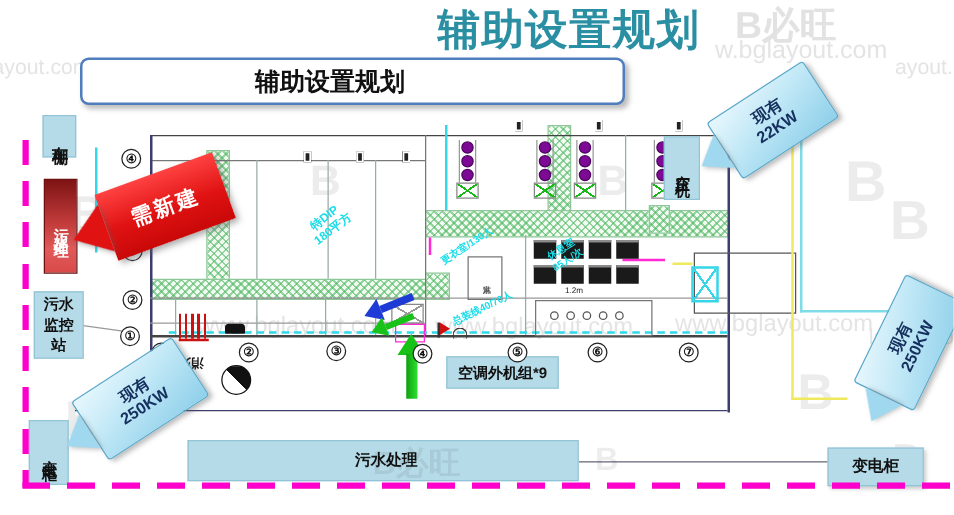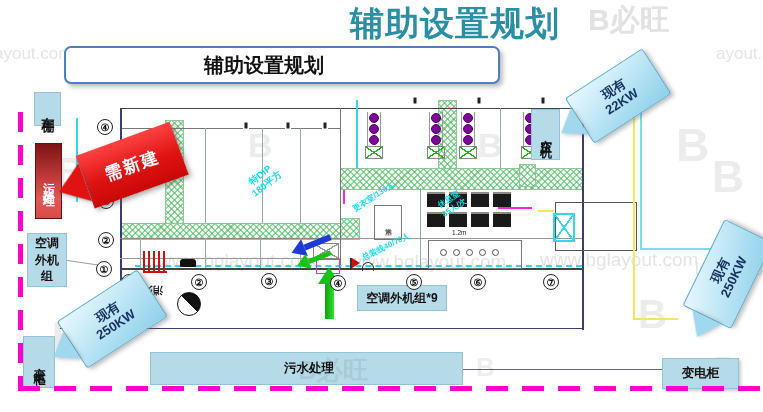--- a/index.html
+++ b/index.html
@@ -79,20 +79,21 @@
            background:conic-gradient(from 315deg,#111 0 50%,#fff 50%);z-index:6;}
 </style>
 </head>
 <body>
 
 <div id="stage">
 
   <span class="wm" style="left:-6px;top:44px;">ayout.com</span>
   <span class="wm" style="left:97px;top:44px;">www.bglayout.com</span>
   <span class="wm" style="left:243px;top:44px;">www.bglayout.com</span>
+  <span class="wm" style="left:572px;top:29px;font-size:20px;">w.bglayout.com</span>
   <span class="wm" style="left:716px;top:44px;">ayout.co</span>
   <span class="wm" style="left:158px;top:250px;font-size:19px;">www.bglayout.com</span>
   <span class="wm" style="left:348px;top:251px;font-size:19px;">www.bglayout.com</span>
   <span class="wm" style="left:540px;top:249px;font-size:19px;">www.bglayout.com</span>
   <span class="wm" style="left:695px;top:260px;">layout.co</span>
 
   <span class="ghost" style="left:588px;top:0px;font-size:30px;color:#e2e2e2;">B必旺</span>
   <span class="ghost" style="left:186px;top:48px;font-size:26px;">B必旺</span>
   <span class="ghost" style="left:248px;top:126px;font-size:34px;">B</span>
   <span class="ghost" style="left:478px;top:126px;font-size:34px;">B</span>
@@ -253,21 +254,21 @@
   <div class="circ" style="left:470px;top:274px;">⑥</div>
   <div class="circ" style="left:543px;top:274px;">⑦</div>
 
   <div class="lbox" style="left:34px;top:92px;width:25px;height:32px;">
     <span class="vtext" style="font-size:13px;">车棚</span>
   </div>
   <div class="redbox">
     <span>污水处理</span>
   </div>
   <div class="lbox" style="left:27px;top:233px;width:38px;height:52px;font-size:12px;line-height:1.4;text-align:center;">
-    <span style="width:28px;">空调外机组</span>
+    <span style="width:28px;">污水监控站</span>
   </div>
   <div class="lbox" style="left:23px;top:336px;width:30px;height:50px;">
     <span class="vtext" style="font-size:12px;">变电柜</span>
   </div>
   <div class="lbox" style="left:531px;top:109px;width:27px;height:49px;">
     <span class="vtext" style="font-size:12px;">空压机</span>
   </div>
   <div class="lbox" style="left:357px;top:285px;width:88px;height:24px;font-size:12px;">
     <span>空调外机组*9</span>
   </div>

